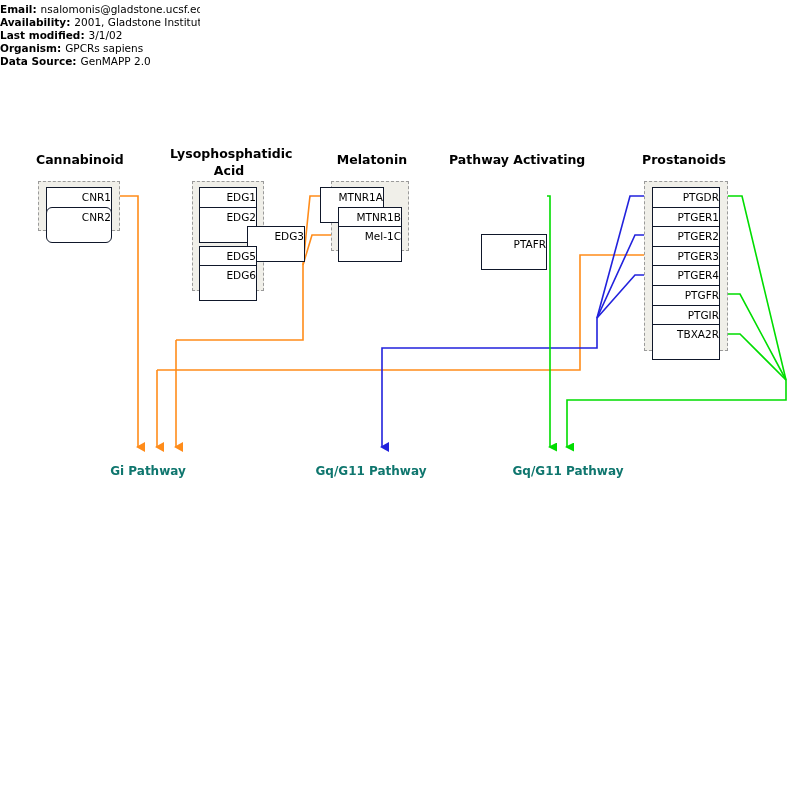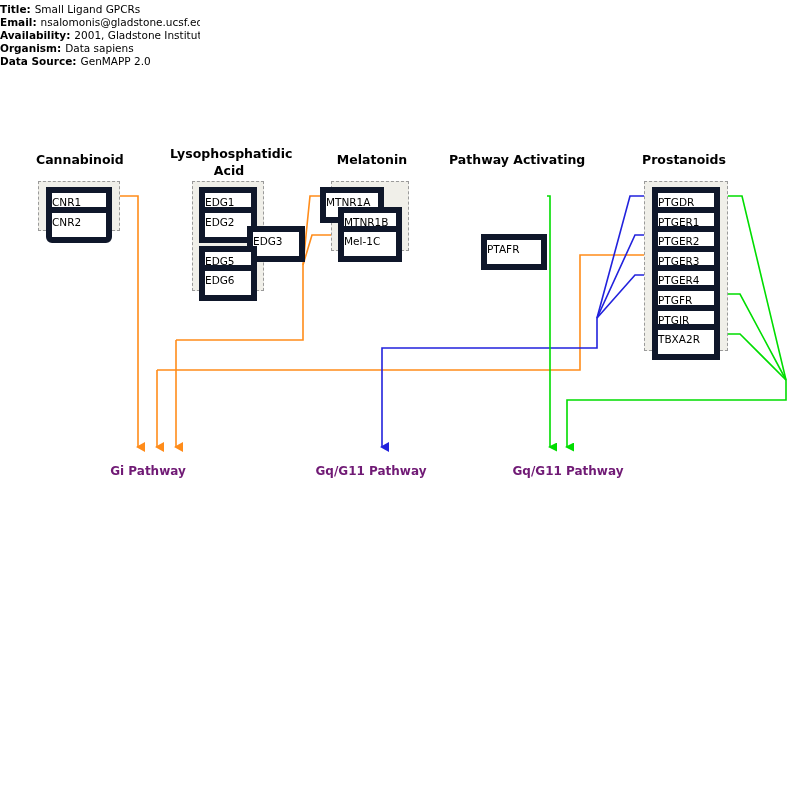--- a/index.html
+++ b/index.html
@@ -64,49 +64,49 @@
   }
   .group-frame {
     position: absolute;
     border: 1px dashed #9a9a9a;
     background: #f0efe9;
     box-sizing: border-box;
   }
   .gene-box {
     position: absolute;
     box-sizing: border-box;
-    border: 6px solid #0f172a;
+    border: 1px solid #0f172a;
     background: #ffffff;
     font-size: 10.5px;
     color: #000000;
-    text-align: left;
+    text-align: right;
     line-height: 18px;
     height: 36px;
     white-space: nowrap;
     overflow: hidden;
   }
 
   
   .pathway-label {
     position: absolute;
     font-size: 12px;
     font-weight: bold;
-    color: #701a75;
+    color: #0f766e;
     text-align: center;
     white-space: nowrap;
   }
 </style>
 </head>
 <body>
 
 <div id="metadata">
-    <div class="meta-row"><span class="meta-key">Title:</span><span class="meta-val">Small Ligand GPCRs</span></div>
     <div class="meta-row"><span class="meta-key">Email:</span><span class="meta-val">nsalomonis@gladstone.ucsf.edu</span></div>
     <div class="meta-row"><span class="meta-key">Availability:</span><span class="meta-val">2001, Gladstone Institutes</span></div>
-    <div class="meta-row"><span class="meta-key">Organism:</span><span class="meta-val">Data sapiens</span></div>
+    <div class="meta-row"><span class="meta-key">Last modified:</span><span class="meta-val">3/1/02</span></div>
+    <div class="meta-row"><span class="meta-key">Organism:</span><span class="meta-val">GPCRs sapiens</span></div>
     <div class="meta-row"><span class="meta-key">Data Source:</span><span class="meta-val">GenMAPP 2.0</span></div>
   </div>
 
 <svg id="edges" viewBox="0 0 800 799" width="800" height="799" xmlns="http://www.w3.org/2000/svg">
   <defs>
     <marker id="arrow-orange" markerWidth="10" markerHeight="10" refX="5" refY="7" orient="auto" markerUnits="userSpaceOnUse">
       <polygon points="0,0 10,0 5,9" fill="#FF8C1A"></polygon>
     </marker>
     <marker id="arrow-blue" markerWidth="10" markerHeight="10" refX="5" refY="7" orient="auto" markerUnits="userSpaceOnUse">
       <polygon points="0,0 10,0 5,9" fill="#2222DD"></polygon>

